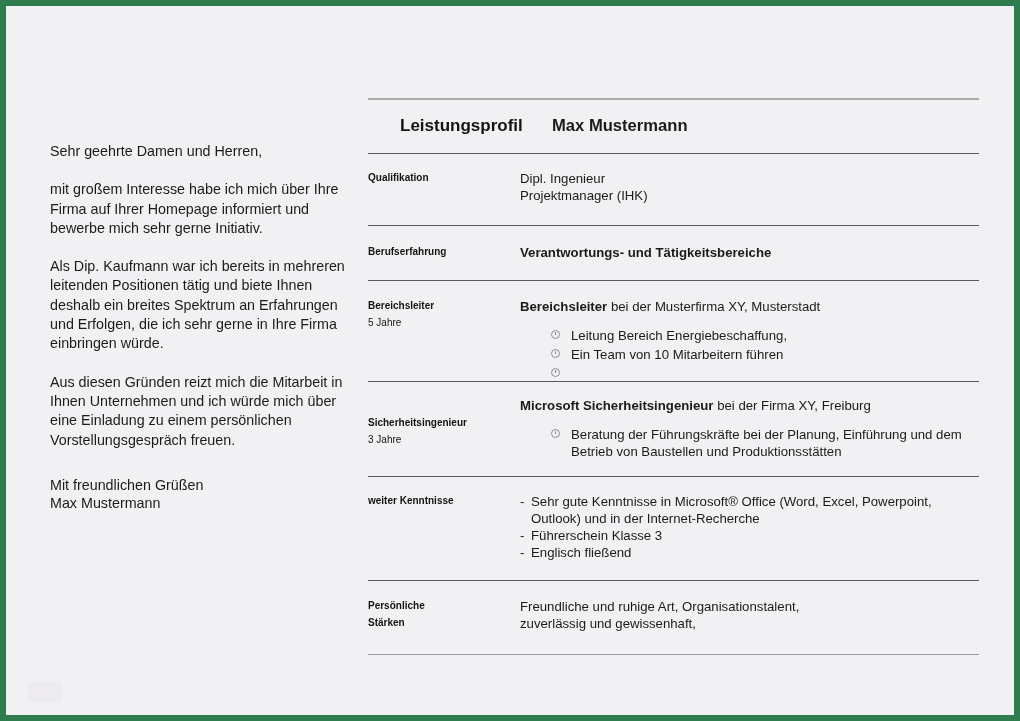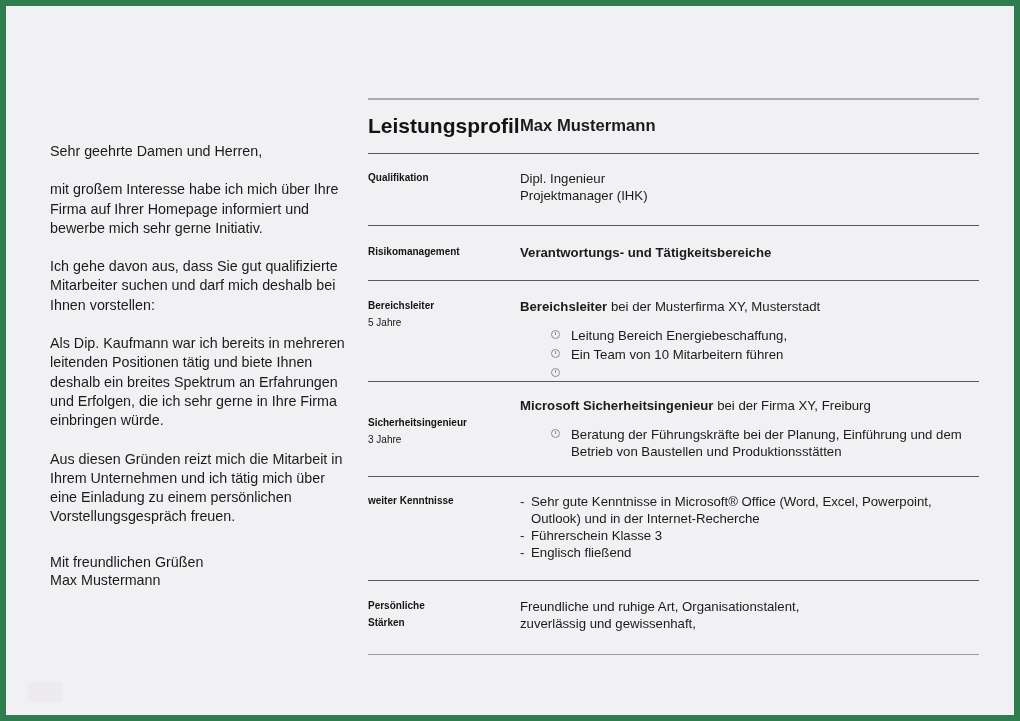--- a/index.html
+++ b/index.html
@@ -96,22 +96,23 @@
   }
   .row .value b {
     font-weight: bold;
   }
 
   
   .row-header {
     padding: 16px 0 17px 0;
   }
   .row-header .label {
-    font-size: 21px;
+    font-size: 17px;
     line-height: 20px;
+    margin-left: 32px;
   }
   .row-header .value {
     font-size: 16.6px;
     line-height: 20px;
     font-weight: bold;
   }
 
   .row-qualifikation { padding: 16px 0 21px 0; }
   .row-berufserfahrung { padding: 18px 0 19px 0; }
   .row-bereichsleiter { padding: 17px 0 16px 0; }
@@ -175,23 +176,22 @@
 </head>
 <body>
 
 <div class="page">
 
   <div class="artifact"></div>
 
   <div class="letter">
     <p>Sehr geehrte Damen und Herren,</p>
     <p>mit großem Interesse habe ich mich über Ihre Firma auf Ihrer Homepage informiert und bewerbe mich sehr gerne Initiativ.</p>
-    <p>Ich gehe davon aus, dass Sie gut qualifizierte Mitarbeiter suchen und darf mich deshalb bei Ihnen vorstellen:</p>
     <p>Als Dip. Kaufmann war ich bereits in mehreren leitenden Positionen tätig und biete Ihnen deshalb ein breites Spektrum an Erfahrungen und Erfolgen, die ich sehr gerne in Ihre Firma einbringen würde.</p>
-    <p>Aus diesen Gründen reizt mich die Mitarbeit in Ihrem Unternehmen und ich tätig mich über eine Einladung zu einem persönlichen Vorstellungsgespräch freuen.</p>
+    <p>Aus diesen Gründen reizt mich die Mitarbeit in Ihnen Unternehmen und ich würde mich über eine Einladung zu einem persönlichen Vorstellungsgespräch freuen.</p>
     <p class="sig">
       <span>Mit freundlichen Grüßen</span><br>
       <span>Max Mustermann</span>
     </p>
   </div>
 
   <div class="profile">
 
     <div class="rule-top"></div>
 
@@ -204,21 +204,21 @@
     <div class="row row-qualifikation">
       <div class="label">Qualifikation</div>
       <div class="value">
         <div class="vline">Dipl. Ingenieur</div>
         <div class="vline">Projektmanager (IHK)</div>
       </div>
     </div>
     <div class="rule"></div>
 
     <div class="row row-berufserfahrung">
-      <div class="label">Risikomanagement</div>
+      <div class="label">Berufserfahrung</div>
       <div class="value">
         <b>Verantwortungs- und Tätigkeitsbereiche</b>
       </div>
     </div>
     <div class="rule"></div>
 
     <div class="row row-bereichsleiter">
       <div class="label">
         <div>Bereichsleiter</div>
         <div class="sub">5 Jahre</div>

